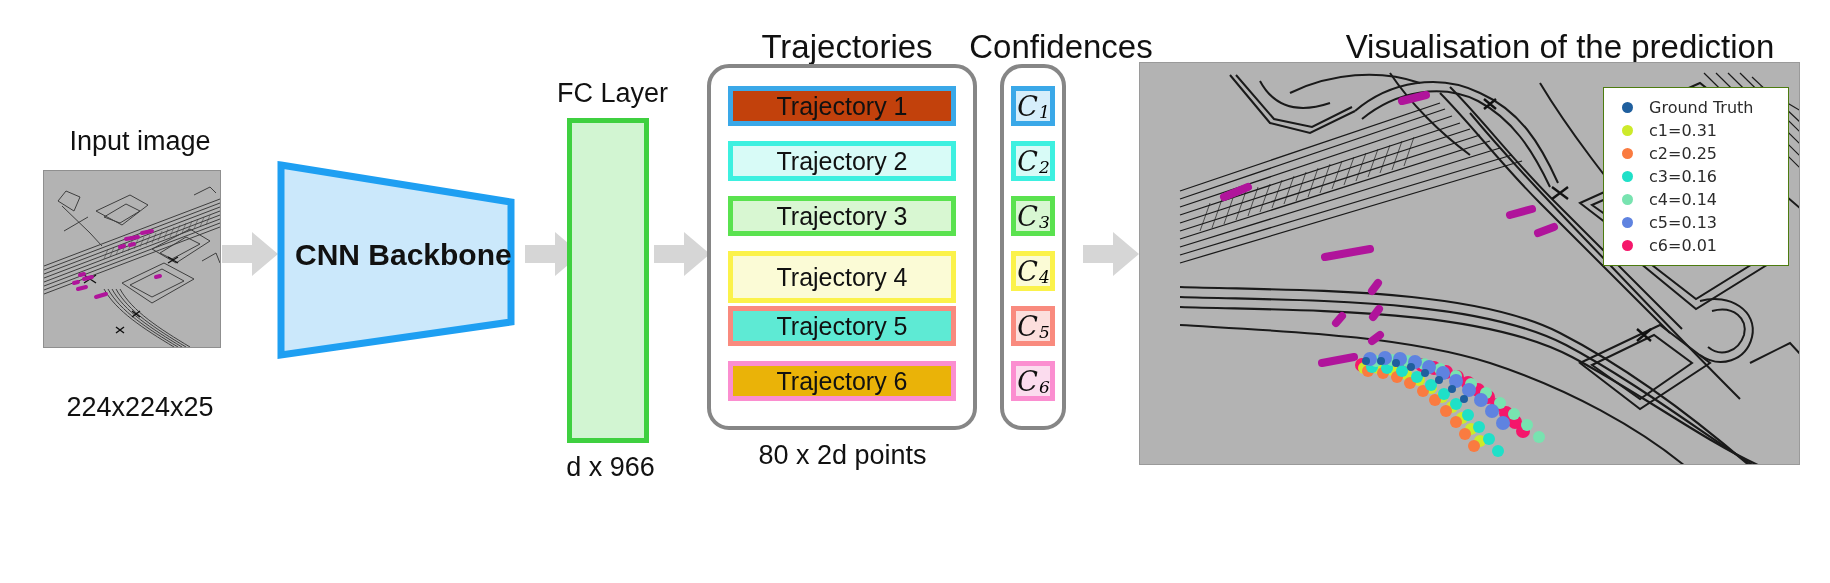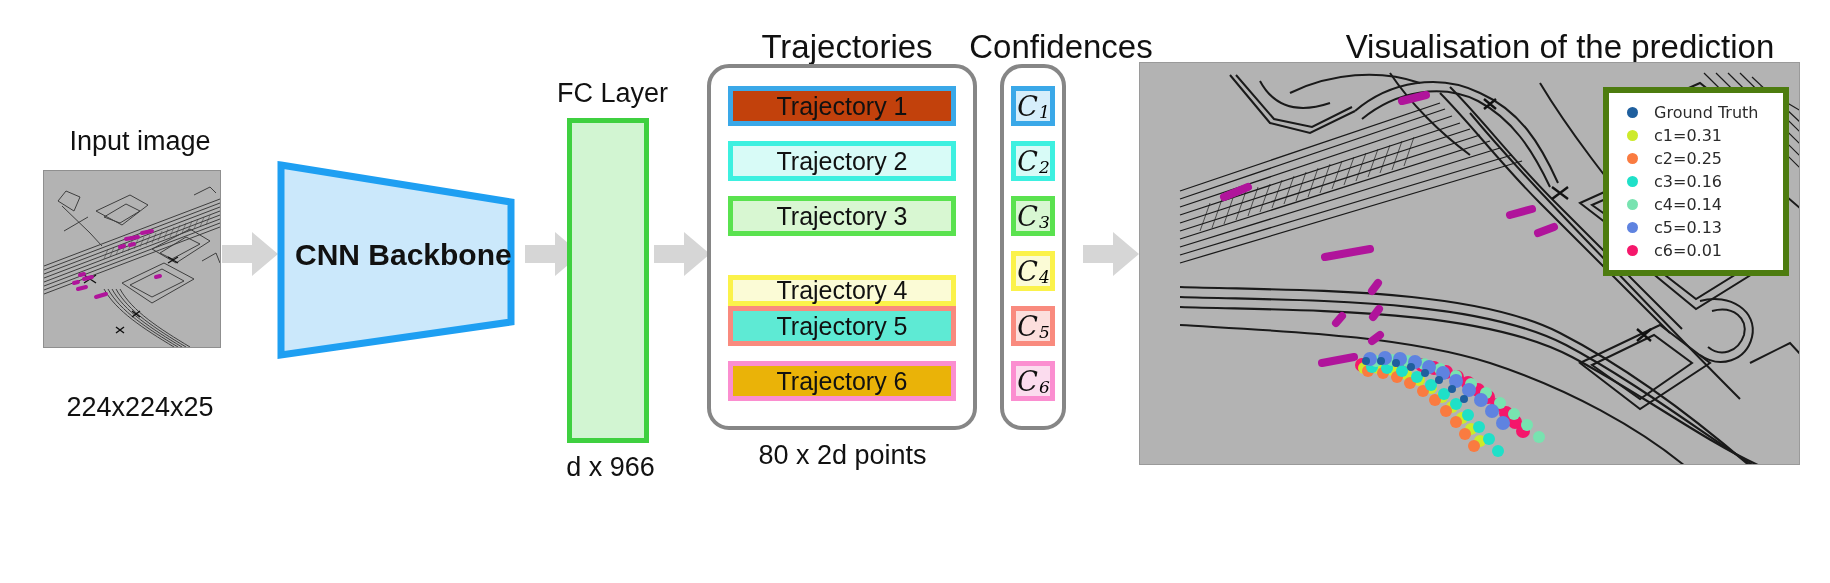--- a/index.html
+++ b/index.html
@@ -111,21 +111,21 @@
     background:#b3b3b3;
     overflow:hidden;
     border:1px solid #9a9a9a;
     box-sizing:border-box;
   }
   .vis svg{display:block;position:absolute;top:0;left:0;}
 
   .legend{
     position:absolute;
     background:#ffffff;
-    border:6px solid #4d7c0f;
+    border:1px solid #4d7c0f;
     box-sizing:border-box;
     padding:8px 14px 8px 10px;
   }
   .legend-row{
     display:flex;
     align-items:center;
     height:23px;
   }
   .legend-dot{
     width:11px;height:11px;border-radius:50%;
@@ -260,21 +260,21 @@
   </div>
 
   <div class="cap cap-title abs" style="left:722px;top:28px;width:250px;">Trajectories</div>
 
   <div class="panel" style="left:707px;top:64px;width:270px;height:366px;"></div>
 
   <div id="traj-host">
       <div class="chip" style="left: 728px; top: 86px; width: 228px; height: 40px; border-color: rgb(58, 168, 232); background: #c2410c;">Trajectory 1</div>
       <div class="chip" style="left: 728px; top: 141px; width: 228px; height: 40px; border-color: rgb(61, 240, 224); background: rgb(216, 251, 247);">Trajectory 2</div>
       <div class="chip" style="left: 728px; top: 196px; width: 228px; height: 40px; border-color: rgb(90, 226, 79); background: rgb(216, 247, 210);">Trajectory 3</div>
-      <div class="chip" style="left: 728px; top: 251px; width: 228px; height: 31px; border-color: rgb(251, 242, 74); background: rgb(251, 251, 214); margin-top: 24px;">Trajectory 4</div>
+      <div class="chip" style="left: 728px; top: 251px; width: 228px; height: 52px; border-color: rgb(251, 242, 74); background: rgb(251, 251, 214);">Trajectory 4</div>
       <div class="chip" style="left: 728px; top: 306px; width: 228px; height: 40px; border-color: rgb(249, 138, 126); background: #5eead4;">Trajectory 5</div>
       <div class="chip" style="left: 728px; top: 361px; width: 228px; height: 40px; border-color: rgb(251, 142, 208); background: #eab308;">Trajectory 6</div>
     </div>
 
   <div class="cap abs" style="left:690px;top:440px;width:305px;">80 x 2d points</div>
 
   <div class="cap cap-title abs" style="left:936px;top:28px;width:250px;">Confidences</div>
 
   <div class="panel" style="left:1000px;top:64px;width:66px;height:366px;"></div>
 

